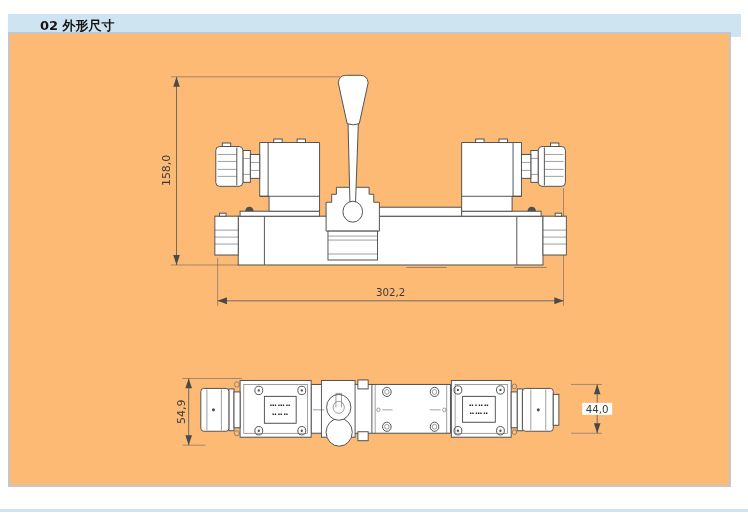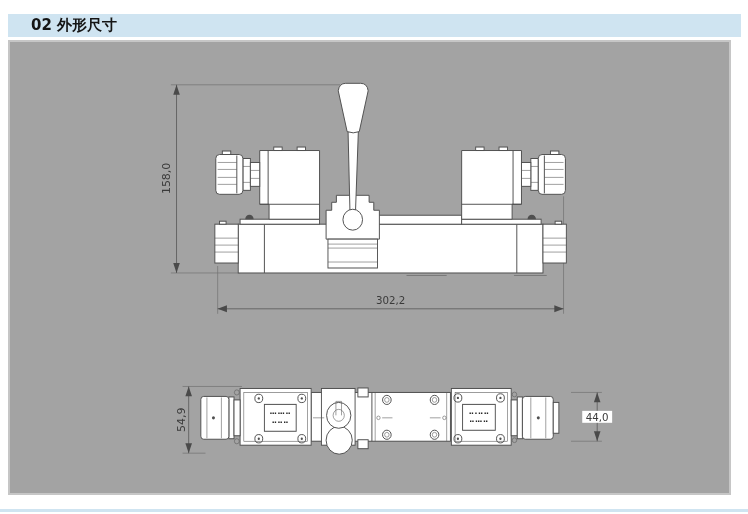--- a/index.html
+++ b/index.html
@@ -1,21 +1,21 @@
 <!DOCTYPE html>
 <html><head>
 <meta charset="utf-8">
 <style>
   html,body{margin:0;padding:0;background:#ffffff;width:748px;height:514px;overflow:hidden;
     font-family:"DejaVu Sans","Liberation Sans",sans-serif;}
   .page{position:relative;width:748px;height:514px;background:#fff;}
   .section-header{position:absolute;left:8px;top:14px;width:733px;height:23px;background:#cfe4f1;}
-  .section-header span{display:block;line-height:23px;padding-left:23px;font-size:15px;font-weight:bold;color:#151515;}
-  .drawing-box{position:absolute;left:8px;top:40px;width:723px;height:455px;border:2px solid #c6c6c6;
-    box-sizing:border-box;background:#a3a3a3;padding-left:45px;}
+  .section-header span{display:block;line-height:23px;padding-left:32px;font-size:13px;font-weight:bold;color:#151515;}
+  .drawing-box{position:absolute;left:8px;top:32px;width:723px;height:455px;border:2px solid #c6c6c6;
+    box-sizing:border-box;background:#fdba74;padding-left:45px;}
   .drawing-box svg{display:block;width:100%;height:100%;}
   .bottom-strip{position:absolute;left:0;top:509px;width:748px;height:3px;background:#cfe4f1;}
   
   .ln{fill:none;stroke:#4f4f4f;stroke-width:1;}
   .fw{fill:#ffffff;stroke:#4f4f4f;stroke-width:1;}
   .thin{fill:none;stroke:#5a5a5a;stroke-width:0.6;}
   .dim{fill:none;stroke:#5d5d5d;stroke-width:0.9;}
   .ext{fill:none;stroke:#707070;stroke-width:0.7;}
   .dimtxt{font-family:"DejaVu Sans","Liberation Sans",sans-serif;font-size:11px;fill:#3a3a3a;}
   .platetxt{font-family:"DejaVu Sans","Liberation Sans",sans-serif;font-size:3px;fill:#1d1d1d;letter-spacing:0.4px;}

